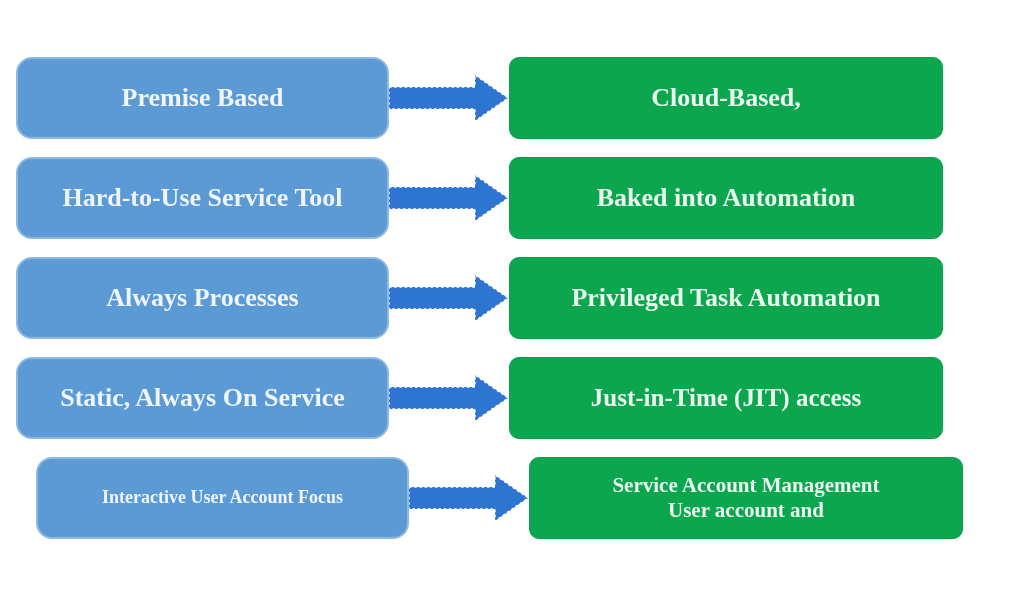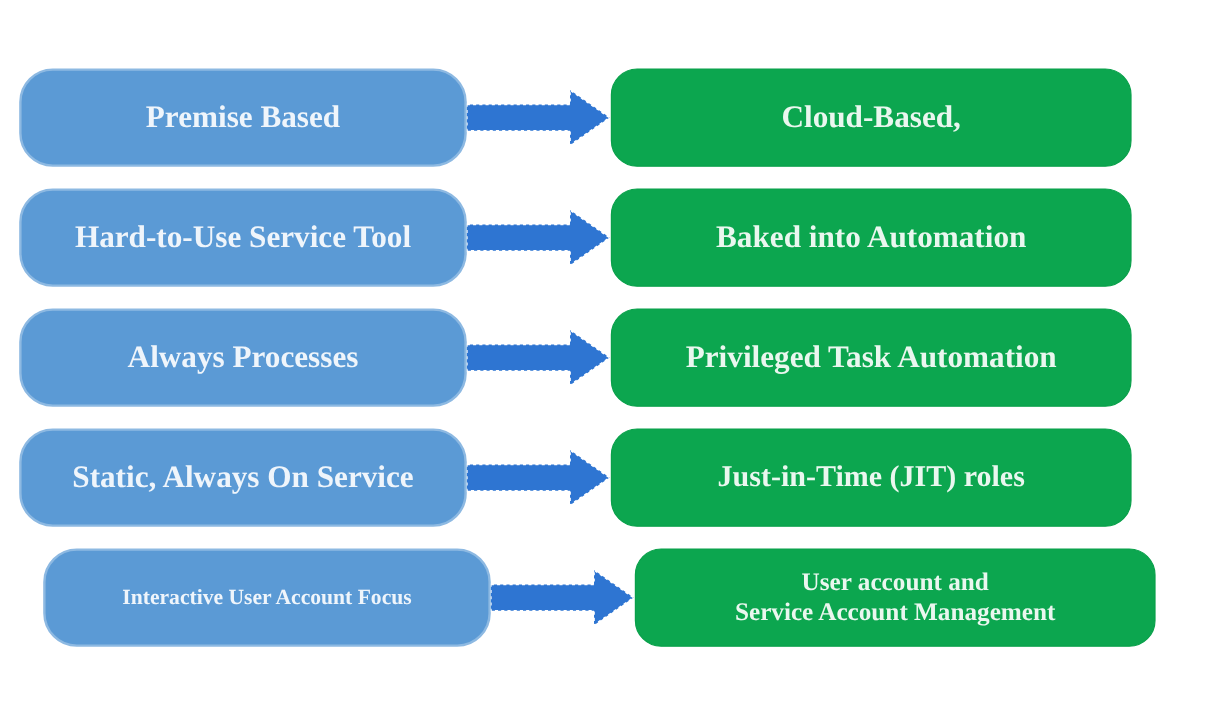--- a/index.html
+++ b/index.html
@@ -33,29 +33,29 @@
     align-items: center;
     text-align: center;
     box-sizing: border-box;
     font-weight: bold;
     line-height: 1.18;
   }
   .box.blue {
     width: 373px;
     background: var(--blue, #5B9AD5);
     border: 2px solid var(--blue-border, #8DB9E2);
-    border-radius: 28px;
+    border-radius: 16px;
     color: var(--text-blue, #EFF5FB);
     font-size: 26px;
   }
   .box.green {
     width: 434px;
     background: var(--green, #0CA64F);
     border: 1px solid var(--green-border, #09A04A);
-    border-radius: 22px;
+    border-radius: 10px;
     color: var(--text-green, #EAF7EF);
     font-size: 26px;
   }
   .line { white-space: pre-wrap; }
   .line:empty { display: none; }
   .arrow-zone {
     width: 120px;
     display: flex;
     align-items: center;
     justify-content: center;
@@ -119,32 +119,32 @@
   <div class="row">
     <div class="box blue">
       <div class="line">Static, Always On Service</div>
     </div>
     <div class="arrow-zone">
       <svg width="120" height="52" viewBox="0 0 120 52">
         <polygon points="0,15 86,15 86,3 119,26 86,49 86,37 0,37" fill="currentColor" stroke="#ffffff" stroke-width="1.4" stroke-dasharray="2.6 2.6"></polygon>
       </svg>
     </div>
     <div class="box green">
-      <div class="line">Just-in-Time (JIT) roles</div>
+      <div class="line">Just-in-Time (JIT) access</div>
     </div>
   </div>
 
   <div class="row">
     <div class="box blue">
       <div class="line">Interactive User Account Focus</div>
     </div>
     <div class="arrow-zone">
       <svg width="120" height="52" viewBox="0 0 120 52">
         <polygon points="0,15 86,15 86,3 119,26 86,49 86,37 0,37" fill="currentColor" stroke="#ffffff" stroke-width="1.4" stroke-dasharray="2.6 2.6"></polygon>
       </svg>
     </div>
     <div class="box green">
+      <div class="line">Service Account Management</div>
       <div class="line">User account and</div>
-      <div class="line">Service Account Management</div>
     </div>
   </div>
 
 </div>
 
 </body></html>

